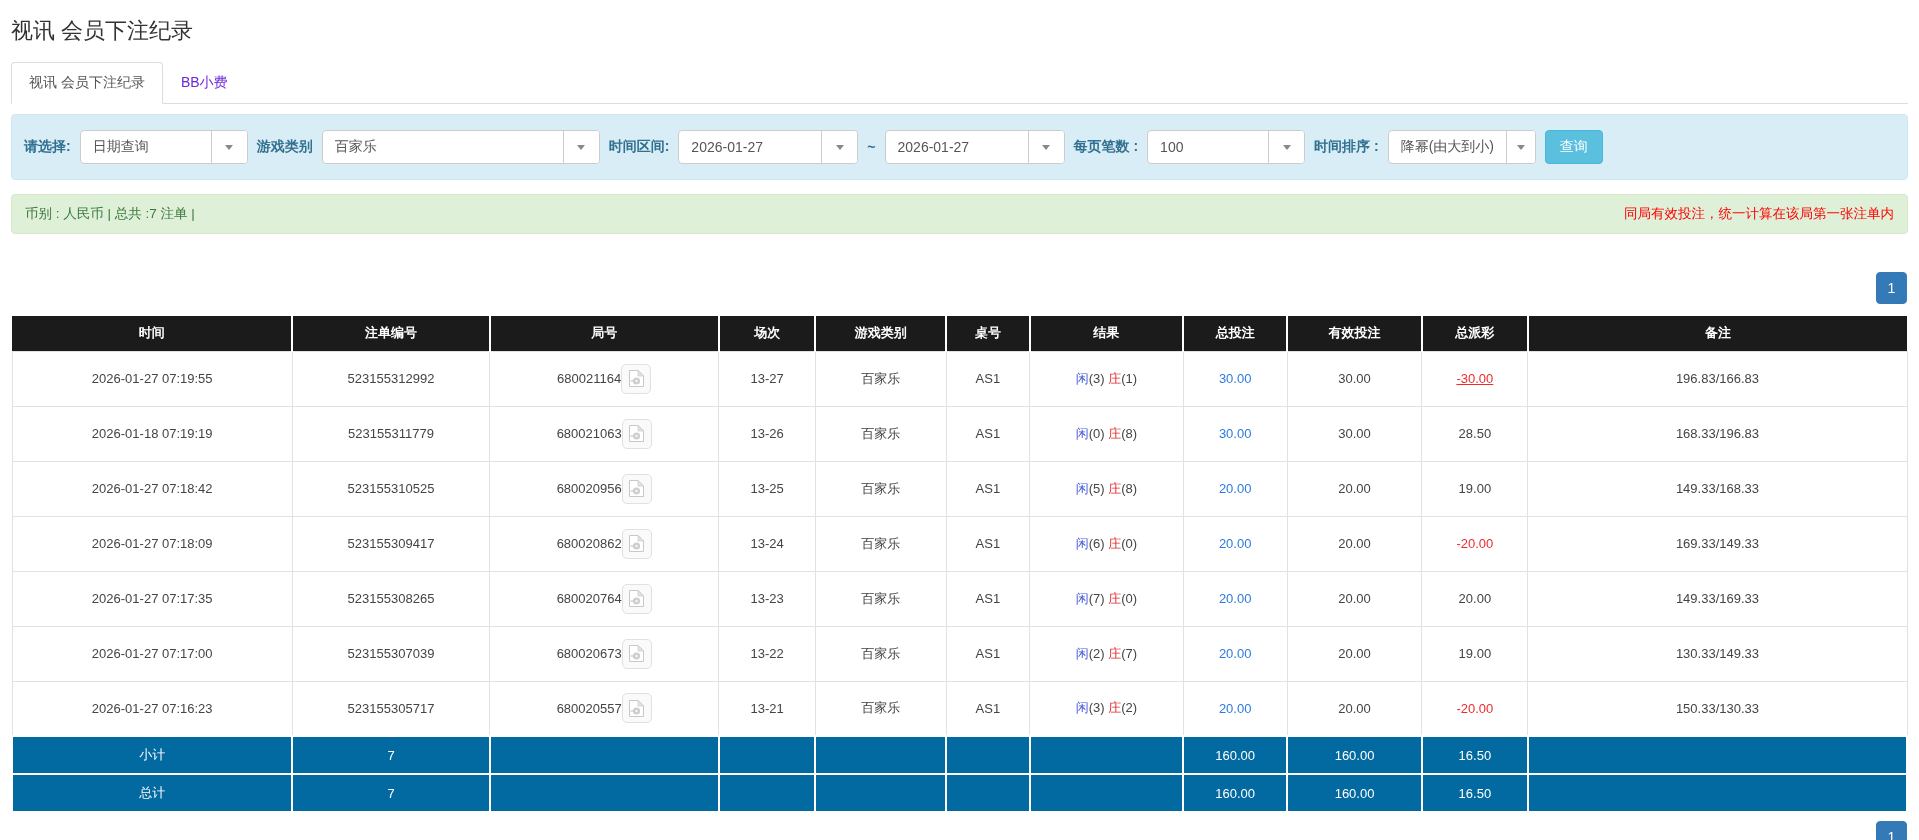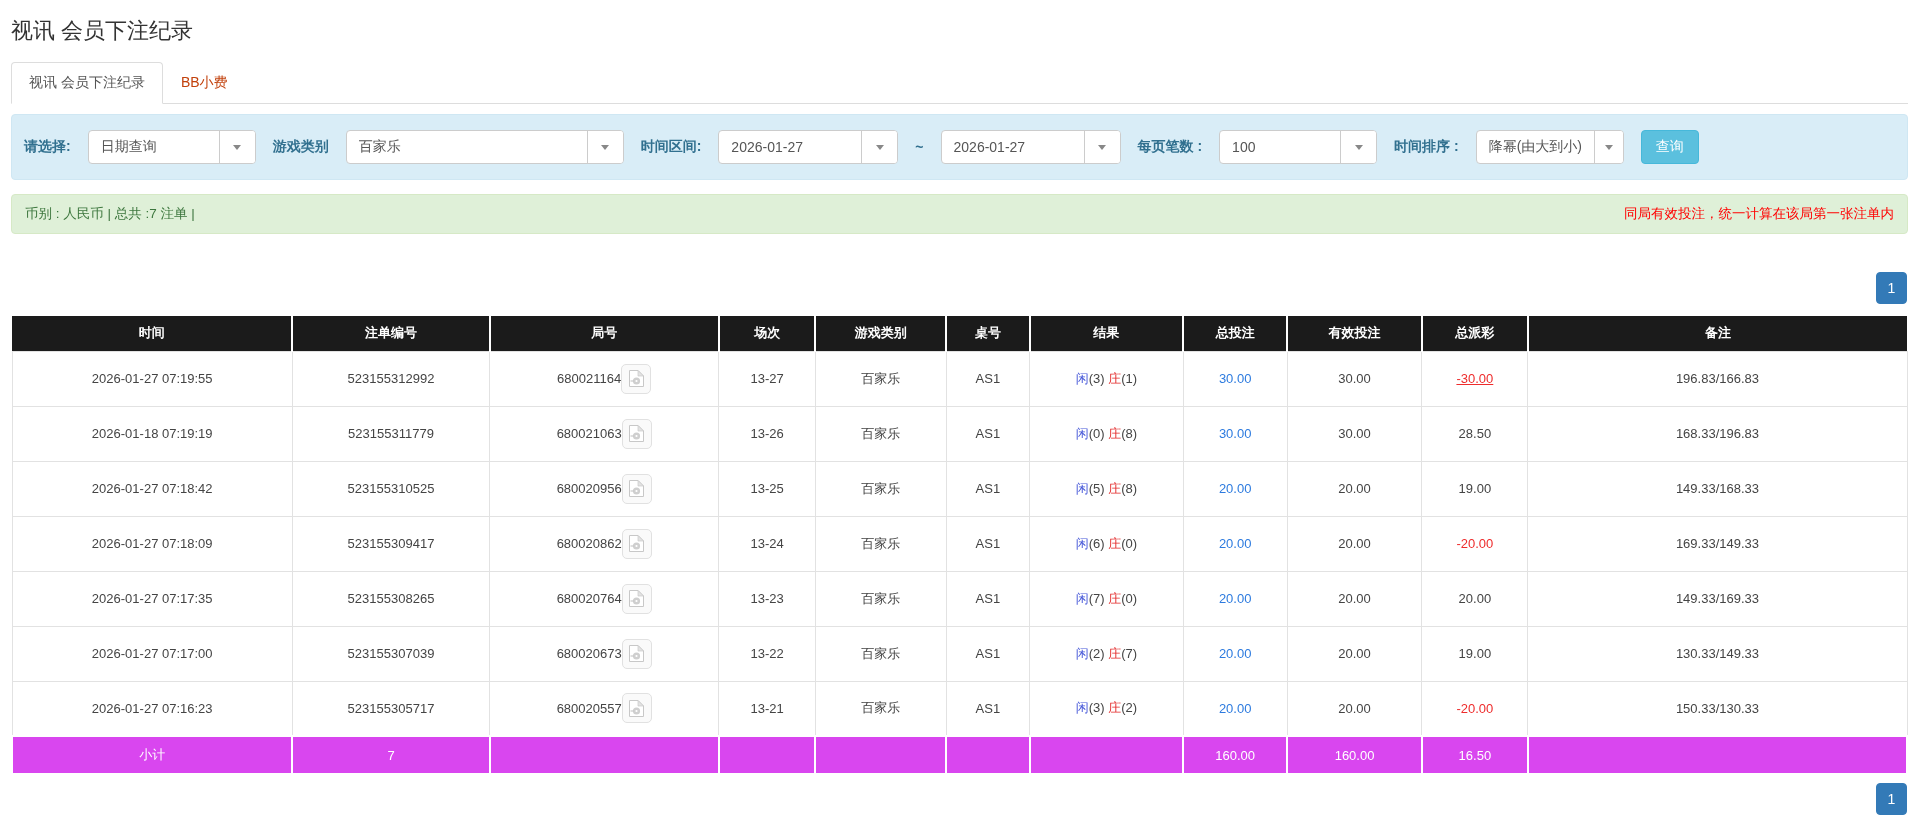--- a/index.html
+++ b/index.html
@@ -13,27 +13,27 @@
   .page-title { font-size: 22px; font-weight: 400; color: #333; margin: 4px 0 16px; }
 
   
   .nav-tabs { display: flex; border-bottom: 1px solid #ddd; }
   .tab { padding: 11px 17px; font-size: 14px; margin-bottom: -1px; cursor: pointer; }
   .tab.active {
     background: #fff; color: #555;
     border: 1px solid #ddd; border-bottom: 1px solid #fff;
     border-radius: 4px 4px 0 0; cursor: default;
   }
-  .tab.inactive { color: #c2410c; border: 1px solid transparent; }
+  .tab.inactive { color: #6d28d9; border: 1px solid transparent; }
 
   
   .filter-bar {
     margin-top: 10px; background: #d9edf7; border: 1px solid #cfe7f3;
     border-radius: 4px; padding: 15px 12px; display: flex; align-items: center;
-    gap: 17px; font-size: 14px; flex-wrap: nowrap;
+    gap: 9px; font-size: 14px; flex-wrap: nowrap;
   }
   .f-label { color: #31708f; font-weight: bold; white-space: nowrap; }
   .select {
     background: #fff; border: 1px solid #ccc; border-radius: 4px;
     height: 34px; display: flex; align-items: stretch; cursor: pointer; overflow: hidden;
   }
   .select .val { padding: 0 12px; color: #555; display: flex; align-items: center; flex: 1; white-space: nowrap; }
   .select .caret-box {
     width: 36px; border-left: 1px solid #ccc;
     display: flex; align-items: center; justify-content: center; background: #fff;
@@ -75,21 +75,21 @@
   table.records { width: 100%; border-collapse: collapse; text-align: center; font-size: 13px; }
   table.records thead th {
     background: #1b1b1b; color: #fff; font-weight: bold; height: 35px;
     border-left: 2px solid #fff; font-size: 13px;
   }
   table.records thead th:first-child { border-left: none; }
   table.records tbody td {
     border: 1px solid #e2e2e2; height: 55px; color: #444; background: #fff;
   }
   table.records tfoot td {
-    background: #d946ef; color: #fff; border: 2px solid #fff; height: 38px;
+    background: #0369a1; color: #fff; border: 2px solid #fff; height: 38px;
   }
   .round-wrap { display: flex; align-items: center; justify-content: center; }
   .video-btn {
     width: 30px; height: 30px; background: #fafafa; border: 1px solid #e1e1e1;
     border-radius: 5px; display: inline-flex; align-items: center; justify-content: center;
     cursor: pointer; padding: 0;
   }
 </style>
 </head>
 <body>
@@ -383,20 +383,33 @@
           <td></td>
           <td></td>
           <td></td>
           <td></td>
           <td></td>
           <td>160.00</td>
           <td>160.00</td>
           <td>16.50</td>
           <td></td>
         </tr>
+        <tr>
+          <td>总计</td>
+          <td>7</td>
+          <td></td>
+          <td></td>
+          <td></td>
+          <td></td>
+          <td></td>
+          <td>160.00</td>
+          <td>160.00</td>
+          <td>16.50</td>
+          <td></td>
+        </tr>
       </tfoot>
   </table>
 
   <div class="pager-row bottom">
     <button class="page-btn">1</button>
   </div>
 
 </div>
 
 </body></html>

